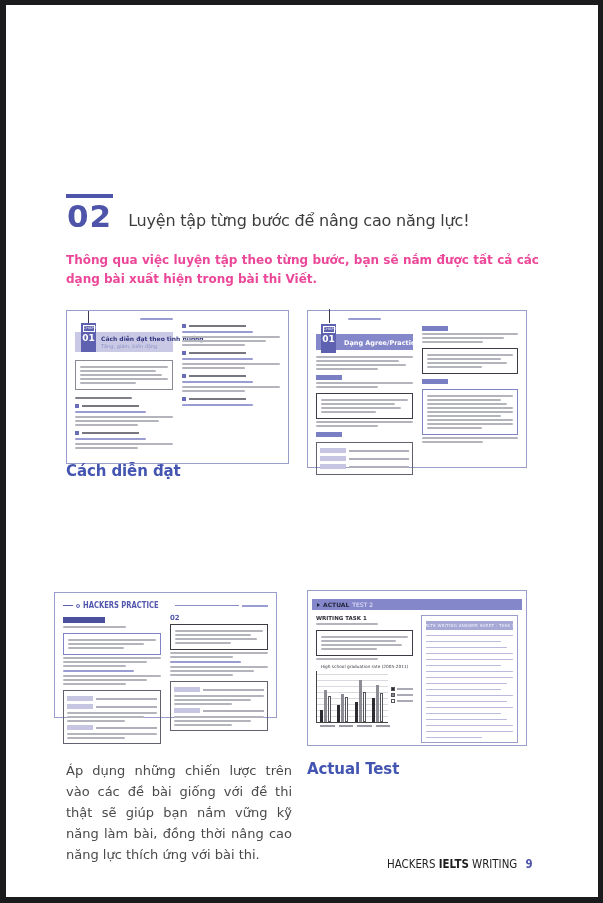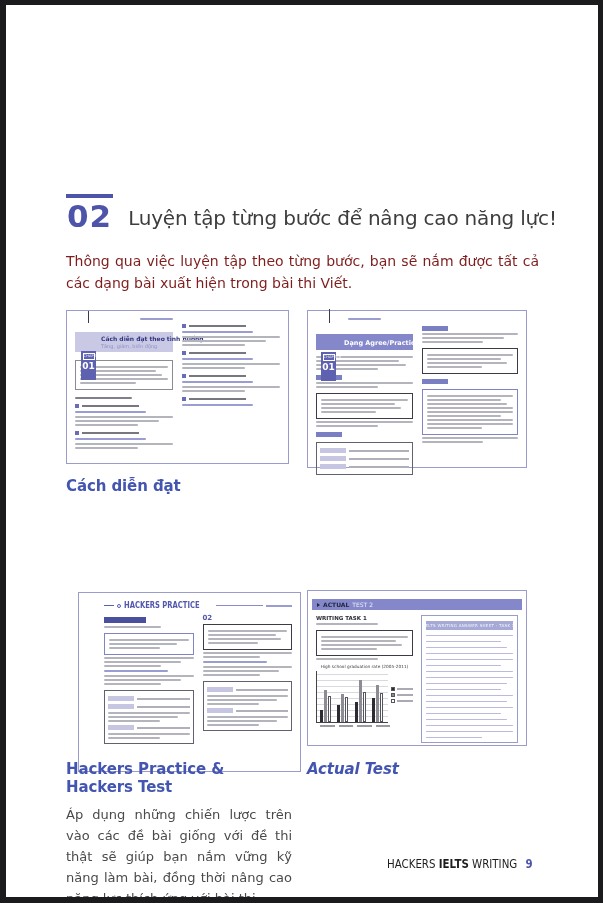--- a/index.html
+++ b/index.html
@@ -18,48 +18,48 @@
   
   .brand-band { position:absolute; left:6px; top:50px; width:521px; height:90px; background:#5a5eb2; }
   .brand { position:absolute; right:18px; bottom:15px; color:#fff; font-size:13px;
            letter-spacing:.3px; white-space:nowrap; transform:scaleX(.82); transform-origin:right bottom; }
   .brand b { font-weight:bold; }
 
   
   .section-head { position:absolute; left:66px; top:194px; display:flex; align-items:flex-end; gap:15px; }
   .sec-num { color:#4d54a9; font-weight:bold; font-size:31px; line-height:1;
              border-top:4px solid #4d54a9; padding:3px 1px 0 1px; letter-spacing:1px; }
-  .sec-title { font-size:20px; font-weight:normal; color:#3d3d3d; padding-bottom:2px; letter-spacing:-0.2px; }
-
-  .intro { position:absolute; left:66px; top:251px; width:473px; font-size:14px;
-           color:#7f1d1d; line-height:1.55; text-align:justify; }
+  .sec-title { font-size:16px; font-weight:normal; color:#3d3d3d; padding-bottom:2px; letter-spacing:-0.2px; }
+
+  .intro { position:absolute; left:66px; top:251px; width:473px; font-size:12px;
+           color:#ec4899; line-height:1.55; text-align:justify;font-weight:bold; }
 
   
   .thumb { position:absolute; background:#fff; border:1px solid #9a9dcb; }
   .thumb.t1 { left:66px;  top:310px; width:223px; height:154px; }
   .thumb.t2 { left:307px; top:310px; width:220px; height:158px; }
-  .thumb.t3 { left:78px;  top:592px; width:223px; height:180px;padding-left:17px; }
+  .thumb.t3 { left:54px;  top:592px; width:223px; height:126px; }
   .thumb.t4 { left:307px; top:590px; width:220px; height:156px; }
   .spread { display:flex; gap:9px; padding:7px 8px; height:100%; }
   .col { flex:1 1 0; min-width:0; position:relative; }
 
   
   .sk i { display:block; height:2px; margin:3px 0; background:#b4b4bd; border-radius:1px; }
   .sk i:nth-child(3n){ width:93%; } .sk i:nth-child(4n+2){ width:86%; } .sk i:last-child{ width:64%; }
   .sk.tight i { margin:2px 0; }
   .ln1 { height:2px; background:#9a9dd1; width:72%; margin:3px 0; border-radius:1px; }
   .lnd { height:2px; background:#80808a; width:58%; margin:3px 0; border-radius:1px; }
   .sq { display:inline-block; width:4px; height:4px; background:#696db8; flex:0 0 4px; }
   .hd { display:flex; align-items:center; gap:3px; margin-top:5px; }
   .hd .bar { height:2px; background:#777780; flex:0 0 58%; }
   .chip { width:26px; height:5px; background:#7a7ec2; margin:5px 0 2px 0; }
 
   
   .tick { position:absolute; width:1px; background:#3a3a55; }
-  .chap-tab { position:absolute; background:#5d61b0; color:#fff; text-align:center; z-index:2;margin-top:28px; }
+  .chap-tab { position:absolute; background:#5d61b0; color:#fff; text-align:center; z-index:2; }
   .chap-tab .chap { display:block; font-size:3.5px; line-height:5px; border:0.5px solid #fff;
                     margin:2px 1.5px 0 1.5px; letter-spacing:.2px; }
   .chap-tab .num { display:block; font-size:9px; font-weight:bold; line-height:11px; margin-top:1px; }
   .t1 .titleband { position:absolute; left:0; right:0; top:10px; height:20px; background:#c9c9e5; }
   .t1 .titleband .tt { position:absolute; left:26px; top:3px; font-size:6px; font-weight:bold; color:#33367e; white-space:nowrap; }
   .t1 .titleband .st { position:absolute; left:26px; top:11px; font-size:5px; color:#8e91c6; white-space:nowrap; }
   .t2 .titleband { position:absolute; left:0; right:0; top:12px; height:16px; background:#8487ca; }
   .t2 .titleband .tt { position:absolute; left:28px; top:5px; font-size:6.5px; font-weight:bold; color:#fff; white-space:nowrap; }
   .microline { height:2px; background:#9a9dd1; width:34%; margin-left:auto; border-radius:1px; }
   .microline.center { margin:0 auto; }
@@ -112,24 +112,24 @@
   .sheet { border:1px solid #9a9dcb; height:128px; padding:5px 4px; }
   .sheet-head { height:9px; background:#a6a8d6; display:flex; align-items:center; justify-content:center; }
   .sheet-head span { font-size:4.5px; color:#f4f4fc; white-space:nowrap; letter-spacing:.3px; transform:scale(.9); }
   .sheet-lines { margin-top:3px; }
   .sheet-lines i { display:block; height:1px; background:#b9badd; margin:5px 0; }
 
   
   .caption { position:absolute; }
   .caption h2 { font-size:15px; font-weight:bold; color:#4355b0; margin-bottom:8px; letter-spacing:-0.1px; }
   .caption p { font-size:13px; color:#4a4a4a; line-height:1.62; text-align:justify; }
-  .caption.c1 { left:66px; top:477px; width:226px; }
+  .caption.c1 { left:66px; top:462px; width:226px; }
   .caption.c2 { left:307px; top:477px; width:231px; }
   .caption.c3 { left:66px; top:760px; width:226px; }
-  .caption.c4 { left:307px; top:760px; width:231px;font-style:italic; }
+  .caption.c4 { left:307px; top:760px; width:231px; }
 
   
   .footer { position:absolute; top:856px; right:70px; font-size:12.5px; color:#1e1e1e;
             white-space:nowrap; transform:scaleX(.82); transform-origin:right top; }
   .footer b { font-weight:bold; }
   .footer .pn { color:#4d54a9; font-weight:bold; margin-left:6px; }
 </style>
 </head>
 <body>
 
@@ -506,21 +506,20 @@
       </div>
     </div>
   </div>
 
   <div class="caption c1">
     <h2>Cách diễn đạt</h2>
   </div>
   <div class="caption c2">
   </div>
   <div class="caption c3">
-    <h2>Hackers Practice &amp; Hackers Test</h2>
     <p>Áp dụng những chiến lược trên vào các đề bài giống với đề thi thật sẽ giúp bạn nắm vững kỹ năng làm bài, đồng thời nâng cao năng lực thích ứng với bài thi.</p>
   </div>
   <div class="caption c4">
     <h2>Actual Test</h2>
   </div>
 
   <div class="footer">
     <span>HACKERS</span>
     <b>IELTS</b>
     <span>WRITING</span>

